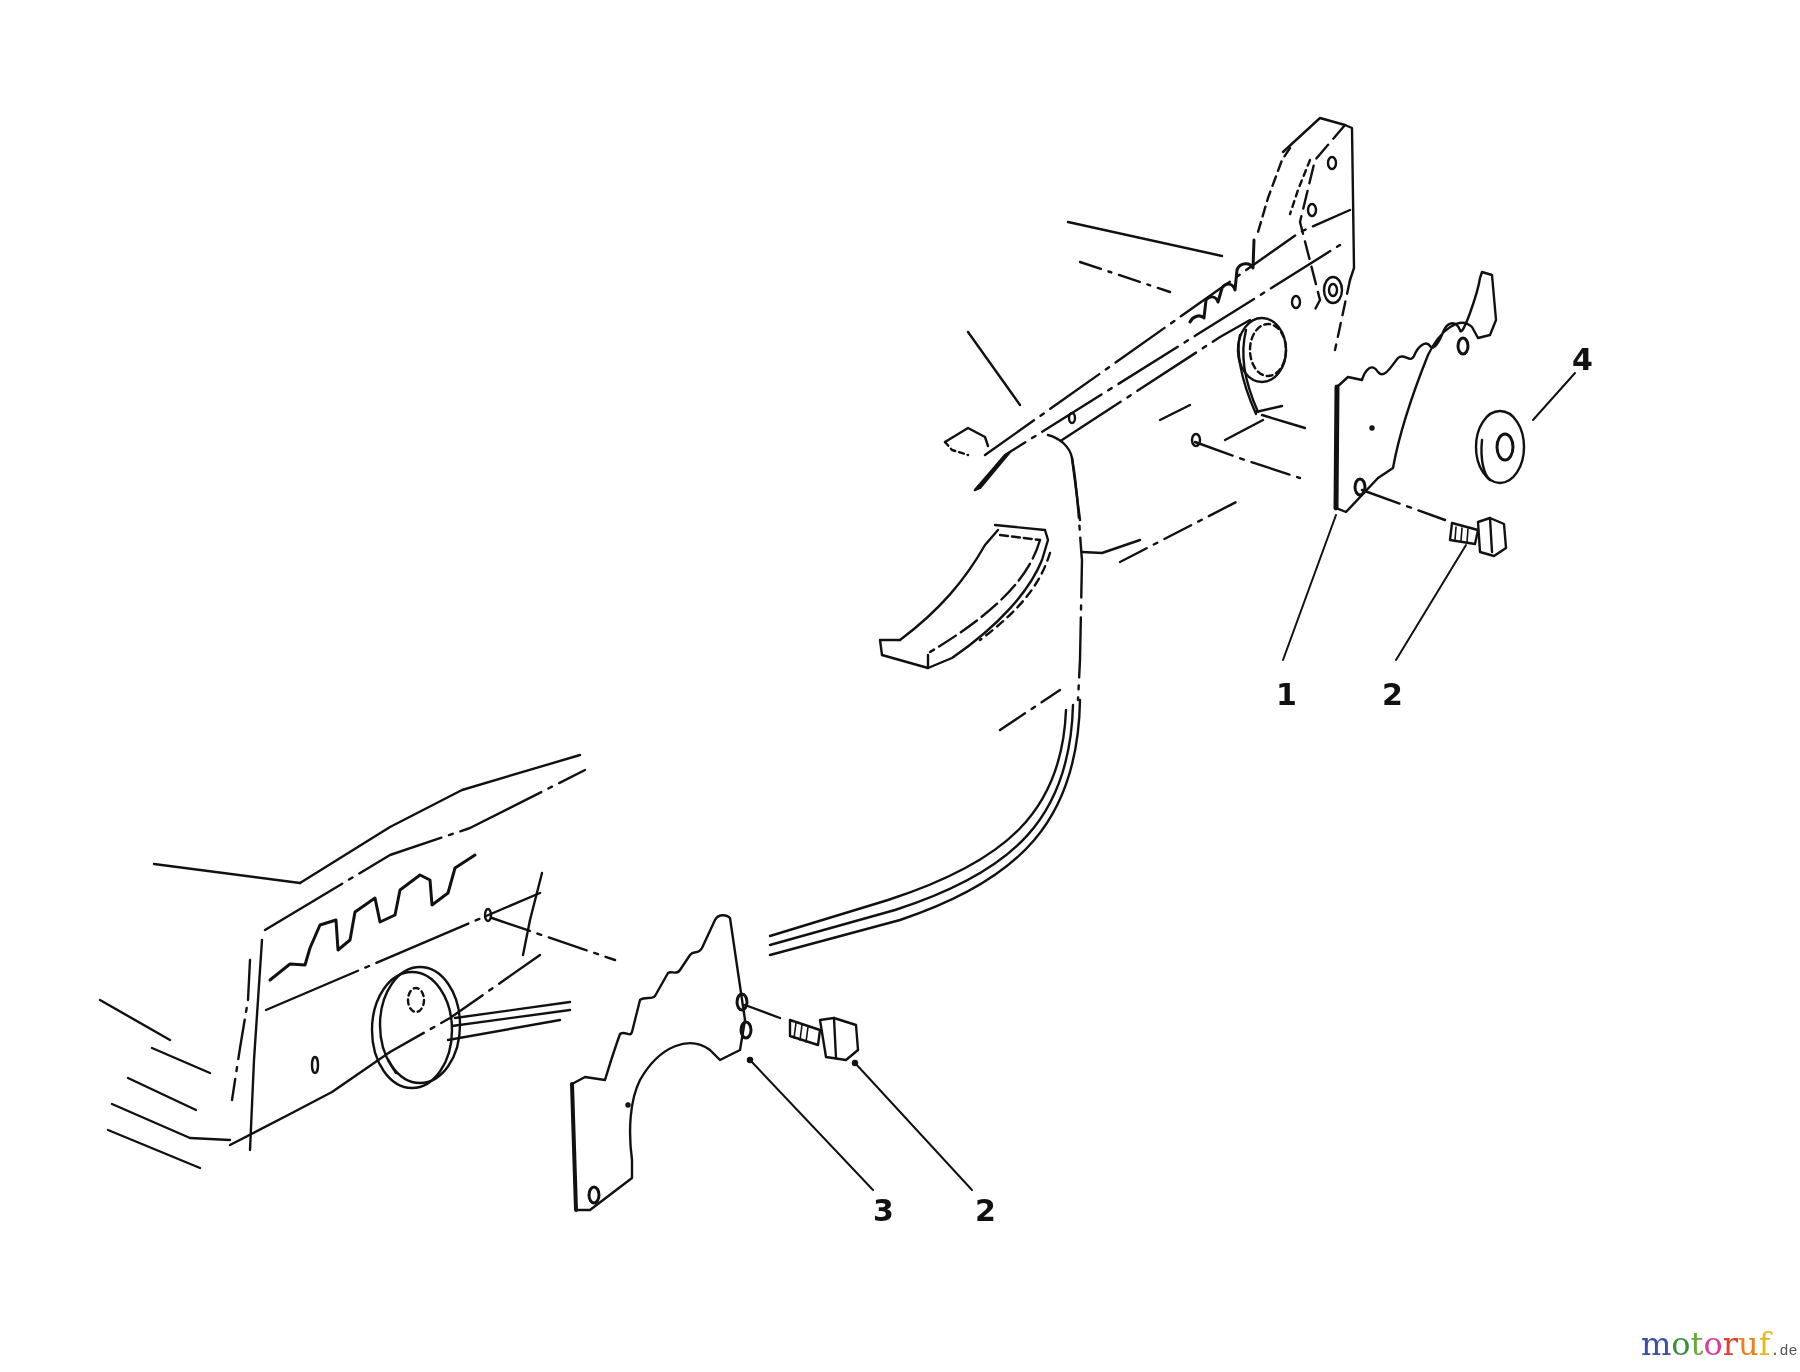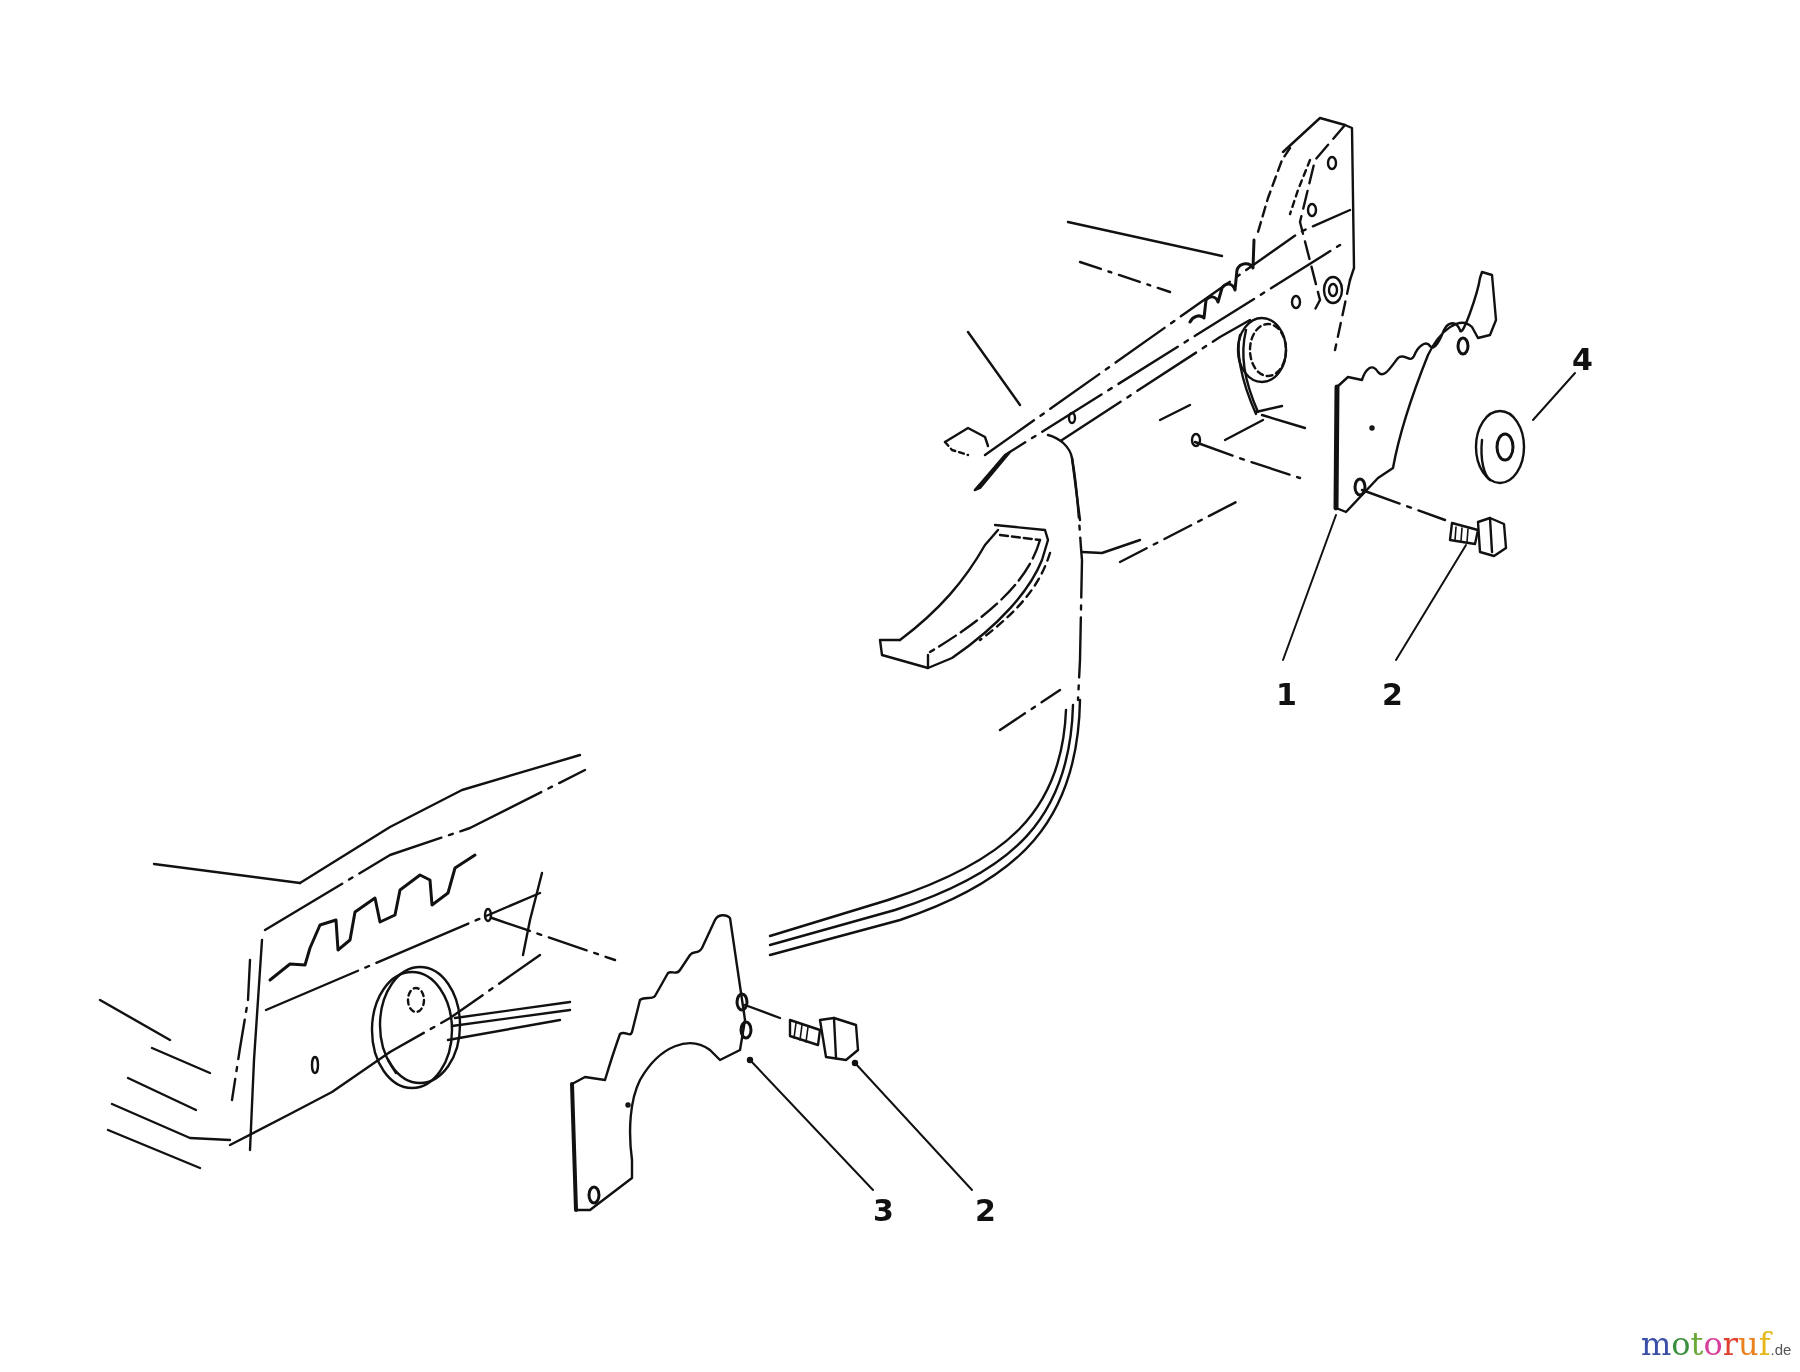--- a/index.html
+++ b/index.html
@@ -1,20 +1,20 @@
 <!DOCTYPE html>
 <html><head>
   <meta charset="utf-8">
   <style>
     html, body { margin: 0; padding: 0; background: #ffffff; }
     body { width: 1800px; height: 1372px; position: relative; overflow: hidden; font-family: "Liberation Sans", sans-serif; }
     #diagram { position: absolute; left: 0; top: 0; width: 1800px; height: 1372px; }
     .callout { position: absolute; font-family: "DejaVu Sans", sans-serif; font-weight: bold; font-size: 30px; color: #111; line-height: 1; }
     #watermark { position: absolute; left: 1641px; top: 1325px; font-family: "DejaVu Serif", serif; font-size: 32px; letter-spacing: 0px; white-space: nowrap; }
-    #watermark .sfx { font-family: Liberation Sans, sans-serif; font-size: 15px; color: #555; }
+    #watermark .sfx { font-family: Liberation Mono, monospace; font-size: 15px; color: #555; }
     #watermark span { font-weight: normal; }
   </style>
 </head>
 <body>
 
 <svg id="diagram" viewBox="0 0 1800 1372" xmlns="http://www.w3.org/2000/svg">
   <g fill="none" stroke="#111" stroke-width="2.4" stroke-linecap="round" stroke-linejoin="round">
 
     <g>
 

